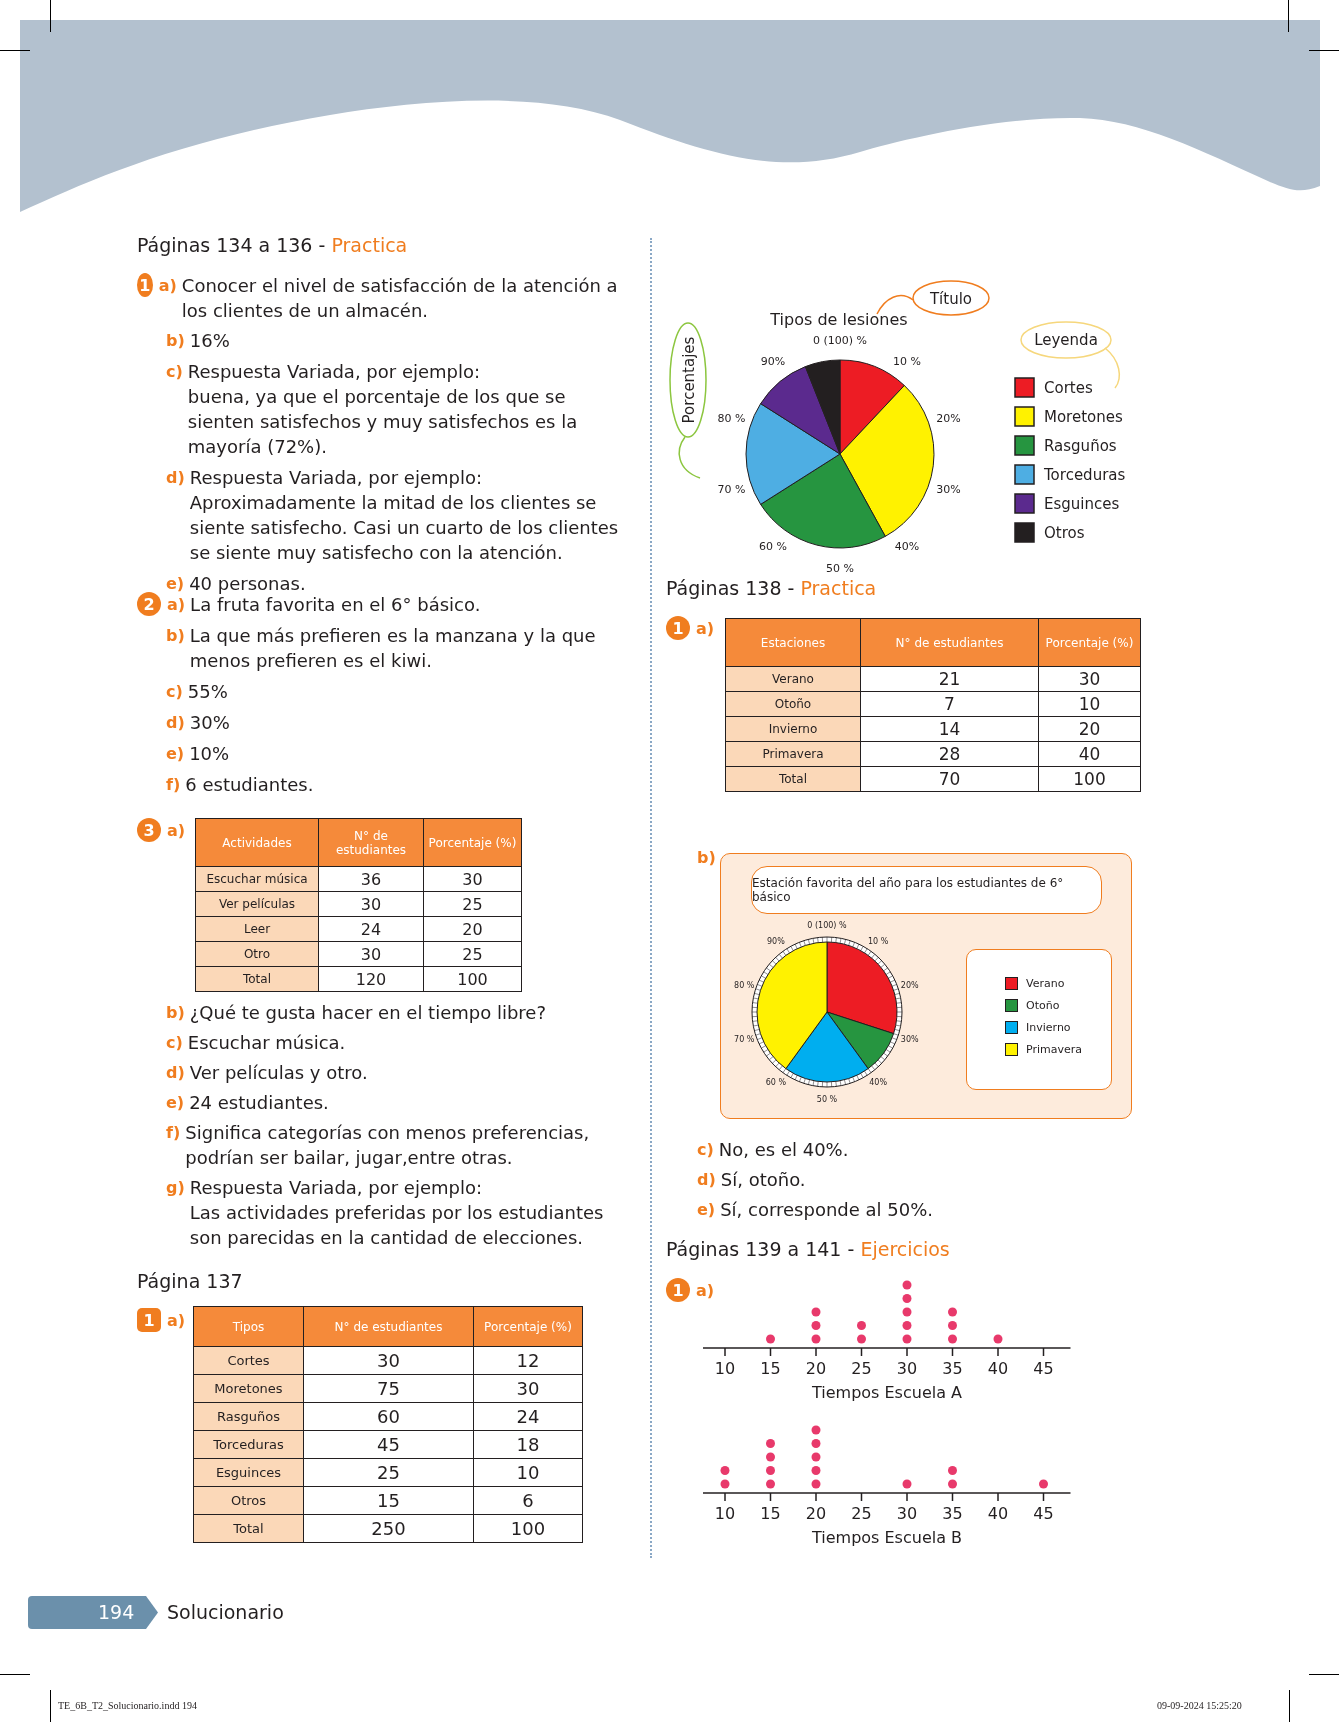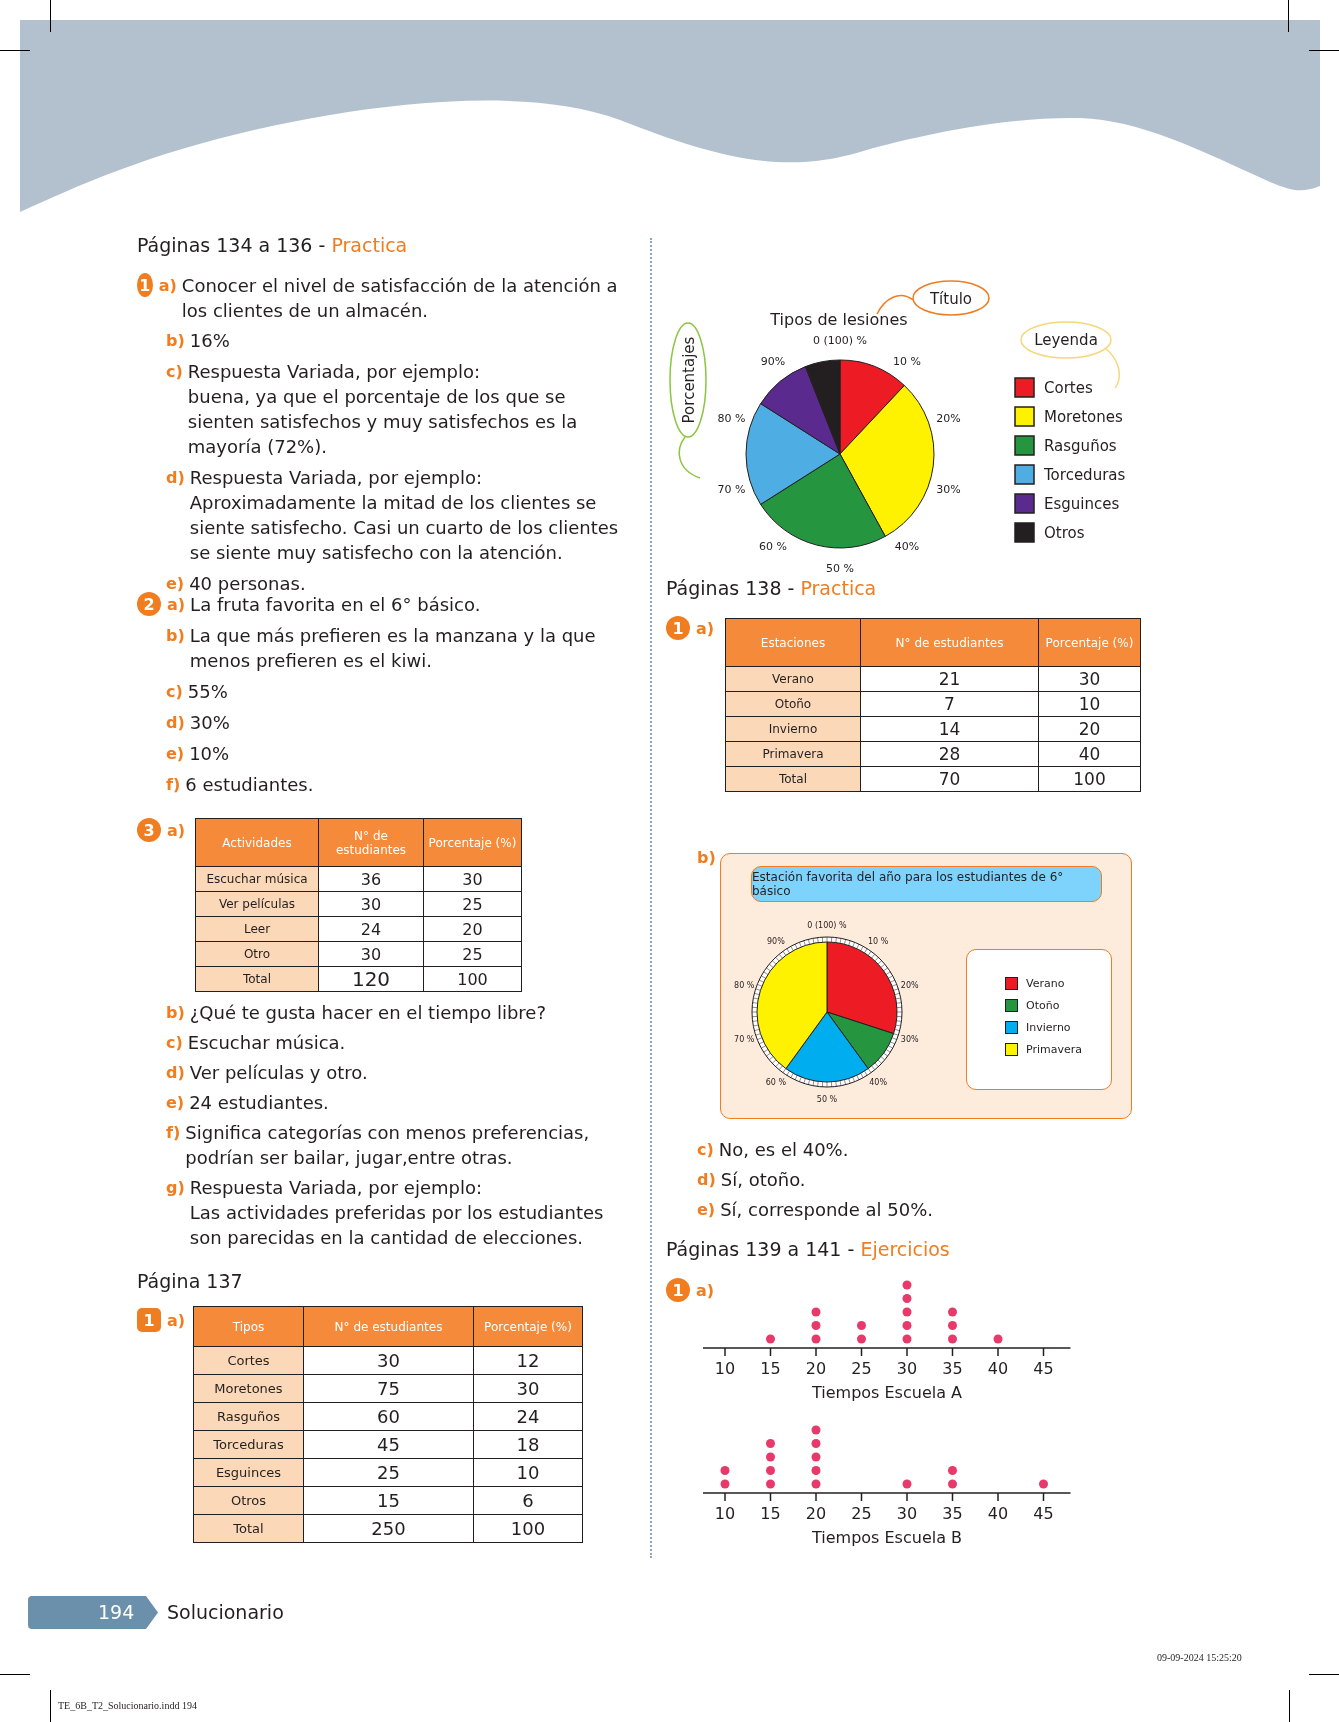--- a/index.html
+++ b/index.html
@@ -131,21 +131,21 @@
         <td style="font-size: 16px;">24</td>
         <td style="font-size: 16px;">20</td>
       </tr>
       <tr>
         <td class="cat">Otro</td>
         <td style="font-size: 16px;">30</td>
         <td style="font-size: 16px;">25</td>
       </tr>
       <tr>
         <td class="cat">Total</td>
-        <td style="font-size: 20px;">120</td>
+        <td style="font-size: 16px;">120</td>
         <td style="font-size: 16px;">100</td>
       </tr>
     </tbody>
 </table>
 
 <div class="abs" style="left:166px;top:1000px;width:470px">
   <div class="item" style="margin-bottom:5px">
       <span class="lbl">b)</span>
       <span class="txt">¿Qué te gusta hacer en el tiempo libre?</span>
     </div>
@@ -308,21 +308,21 @@
       <tr>
         <td class="cat">Total</td>
         <td style="font-size: 17px;">70</td>
         <td style="font-size: 17px;">100</td>
       </tr>
     </tbody>
 </table>
 
 <div class="abs lbl" style="left:697px;top:848px">b)</div>
 <div class="abs" style="left:720px;top:853px;width:412px;height:266px;background:#fdebdc;border:1.5px solid #f07d1f;border-radius:10px">
-  <div class="abs" style="left:30px;top:12px;width:351px;height:36px;background:#7dd3fc;border:1.5px solid #f07d1f;border-radius:10px;display:flex;align-items:center;justify-content:center;font-size:12px">Estación favorita del año para los estudiantes de 6° básico</div>
+  <div class="abs" style="left:30px;top:12px;width:351px;height:48px;background:#ffffff;border:1.5px solid #f07d1f;border-radius:16px;display:flex;align-items:center;justify-content:center;font-size:12px">Estación favorita del año para los estudiantes de 6° básico</div>
   <svg class="abs" style="left:0;top:60px" width="412" height="200" id="pie2svg">
     <g id="pie2">
         <circle cx="106" cy="98" r="75" fill="#fff" stroke="#231f20" stroke-width="1"></circle>
         <line x1="106" y1="28" x2="106" y2="23" stroke="#231f20" stroke-width="0.5"></line>
         <line x1="110.39533636705194" y1="28.13812901002099" x2="110.7092889646985" y2="23.14799536787963" stroke="#231f20" stroke-width="0.5"></line>
         <line x1="114.7733263495013" y1="28.551970907986544" x2="115.39999251732281" y2="23.591397401414156" stroke="#231f20" stroke-width="0.5"></line>
         <line x1="119.11669202100072" y1="29.239892448991796" x2="120.05359859392935" y2="24.328456195348352" stroke="#231f20" stroke-width="0.5"></line>
         <line x1="123.40829210153984" y1="30.199178720995832" x2="124.6517415373641" y2="25.356262915352673" stroke="#231f20" stroke-width="0.5"></line>
         <line x1="127.63118960624632" y1="31.42604385933926" x2="129.17627457812105" y2="26.67076127786349" stroke="#231f20" stroke-width="0.5"></line>
         <line x1="131.76871868792745" y1="32.9156459878224" x2="133.60934145135084" y2="28.266763558381143" stroke="#231f20" stroke-width="0.5"></line>
@@ -549,13 +549,13 @@
   </svg>
 
 <div class="abs" style="left:28px;top:1596px;width:130px;height:40px">
   <svg width="130" height="33" style="position:absolute;left:0;top:0">
       <path d="M4 0 H118 L130 16.5 L118 33 H4 Q0 33 0 29 V4 Q0 0 4 0Z" fill="#6b90ab"></path>
     </svg>
   <span style="position:absolute;left:70px;top:5px;color:#fff;font-size:19px">194</span>
 </div>
 <div class="abs" style="left:167px;top:1601px;font-size:19px">Solucionario</div>
 <div class="abs" style="left:58px;top:1700px;font-size:10px;font-family:'Liberation Serif',serif">TE_6B_T2_Solucionario.indd   194</div>
-<div class="abs" style="left:1157px;top:1652px;font-size:10px;font-family:'Liberation Serif',serif">09-09-2024   15:25:20</div>
+<div class="abs" style="left:1157px;top:1700px;font-size:10px;font-family:'Liberation Serif',serif">09-09-2024   15:25:20</div>
 
 </body></html>

